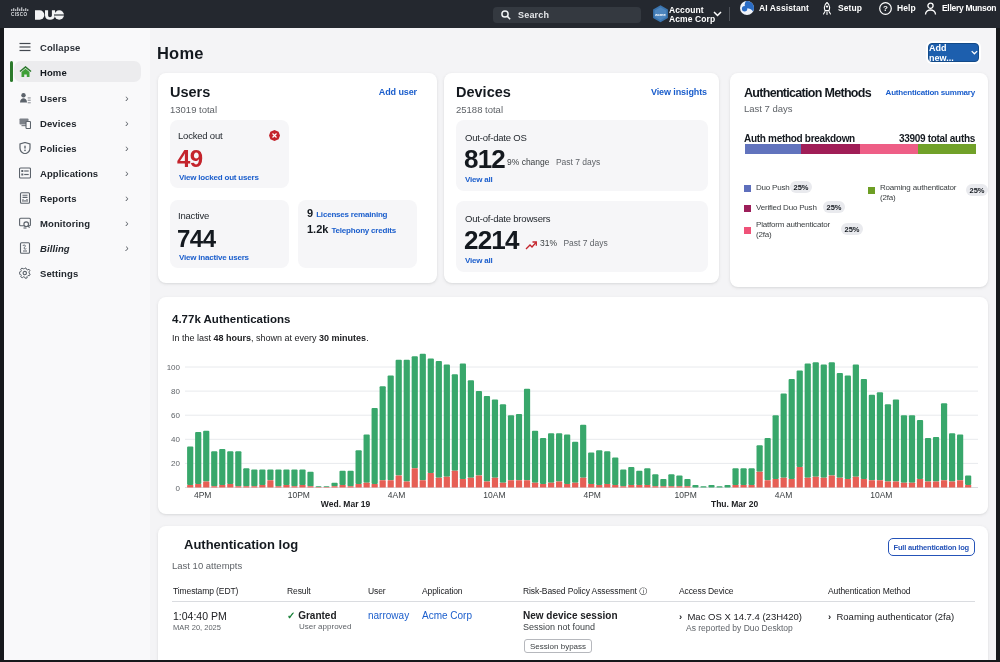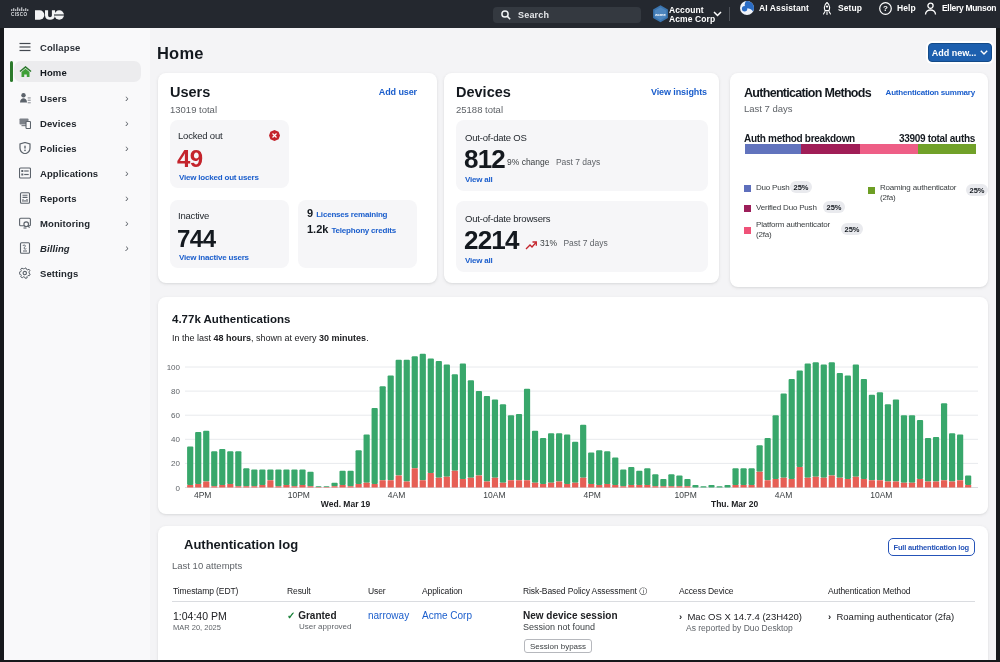--- a/index.html
+++ b/index.html
@@ -18,21 +18,21 @@
 .sitem { position:absolute; left:0; width:146px; height:22px; display:flex; align-items:center; color:#23282e; font-size:9.5px; font-weight:bold; letter-spacing:0.1px; }
 .sitem .icon { position:absolute; left:15px; top:5px; width:12px; height:12px; }
 .sitem .lbl { position:absolute; left:36px; }
 .sitem .chev { position:absolute; left:121px; color:#5f646b; font-size:11px; font-weight:normal; }
 #homeactive { position:absolute; left:9.5px; top:33px; width:127.5px; height:21px; background:#ececee; border-radius:7px; }
 #homebar { position:absolute; left:6px; top:33px; width:3px; height:21px; background:#2c7a2c; border-radius:2px; }
 
 
 #main { position:absolute; left:150px; top:28px; width:846px; height:632px; background:#f4f4f6; overflow:hidden; }
 h1.home { position:absolute; left:7px; top:16px; font-size:16.5px; font-weight:bold; color:#14191f; letter-spacing:0.2px;}
-#addnew { position:absolute; left:778px; top:15px; width:64px; height:19px; background:#1d5fae; border:1px solid #134a88; border-radius:4px; box-shadow:0 0 0 2px rgba(255,255,255,0.95); color:#fff; font-size:9px; font-weight:bold; display:flex; align-items:center; justify-content:center; gap:4px; }
+#addnew { position:absolute; left:778px; top:15px; width:51px; height:19px; background:#1d5fae; border:1px solid #134a88; border-radius:4px; box-shadow:0 0 0 2px rgba(255,255,255,0.95); color:#fff; font-size:9px; font-weight:bold; display:flex; align-items:center; justify-content:center; gap:4px; }
 
 .card { position:absolute; background:#fff; border-radius:8px; box-shadow:0 1px 2px rgba(60,64,67,.10), 0 1px 4px rgba(60,64,67,.06); }
 .ctitle { position:absolute; font-size:14.5px; font-weight:bold; color:#14191f; }
 .clink { font-size:9px; font-weight:bold; color:#1b5ecc; letter-spacing:-0.1px; }
 .csub { position:absolute; font-size:9.5px; color:#5f6368; }
 .tile { position:absolute; background:#f6f6f8; border-radius:8px; }
 .tlabel { position:absolute; font-size:9.5px; color:#23282e; letter-spacing:-0.2px; }
 .bignum { position:absolute; font-weight:bold; color:#14191f; letter-spacing:0px; }
 .tlink { position:absolute; font-size:8px; font-weight:bold; color:#1b5ecc; letter-spacing:-0.2px; }
 .rednum { color:#c4242c; }

